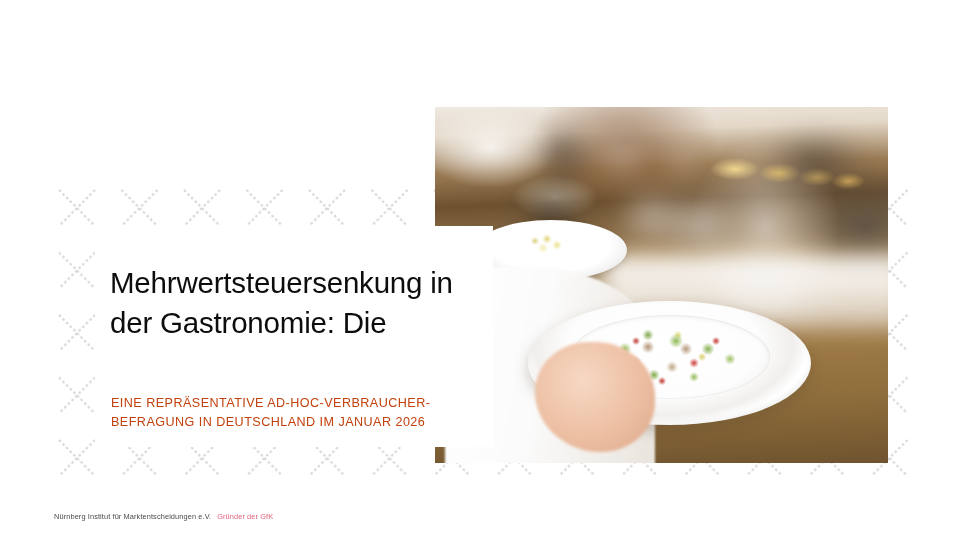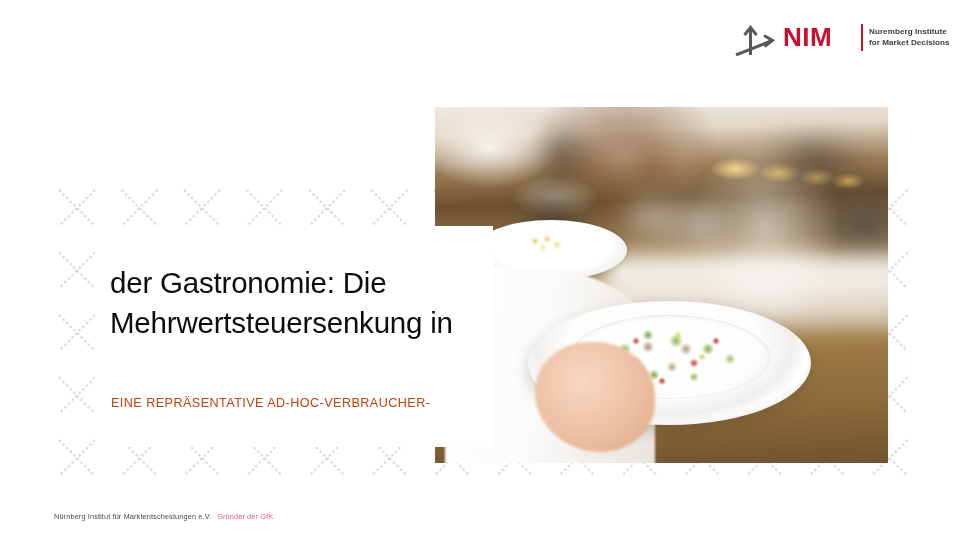--- a/index.html
+++ b/index.html
@@ -215,42 +215,27 @@
     <div class="plate-main-rim"></div>
     <div class="salad"></div>
     <div class="hand"></div>
   </div>
 
   <div class="photo-notch"></div>
 
   <div class="card"></div>
 
   <div class="title">
+    <div>Mehrwertsteuersenkung in</div>
     <div>der Gastronomie: Die</div>
-    <div>Mehrwertsteuersenkung in</div>
   </div>
 
   <div class="subtitle">
     <span>EINE REPRÄSENTATIVE AD-HOC-VERBRAUCHER-</span>
+    <span>BEFRAGUNG IN DEUTSCHLAND IM JANUAR 2026</span>
   </div>
 
   <div class="footer">
     <span>Nürnberg Institut für Marktentscheidungen e.V.</span><span class="accent">Gründer der GfK</span>
   </div>
 
-  <div class="logo">
-    <svg class="logo-mark" viewBox="0 0 48 34" aria-hidden="true">
-
-      <path d="M17.5 33 L17.5 8" stroke="#58595B" stroke-width="3" fill="none"></path>
-      <path d="M11.5 13 L17.5 5.5 L23.5 13" stroke="#58595B" stroke-width="3" fill="none" stroke-linejoin="miter"></path>
-
-      <path d="M3 33 L38 19" stroke="#58595B" stroke-width="3" fill="none"></path>
-      <path d="M31 13.5 L39.5 18.5 L31.5 24.5" stroke="#58595B" stroke-width="3" fill="none" stroke-linejoin="miter"></path>
-    </svg>
-    <div class="logo-nim">NIM</div>
-    <div class="logo-bar"></div>
-    <div class="logo-sub">
-      <span>Nuremberg Institute</span>
-      <span>for Market Decisions</span>
-    </div>
-  </div>
 
 </div>
 
 </body></html>

